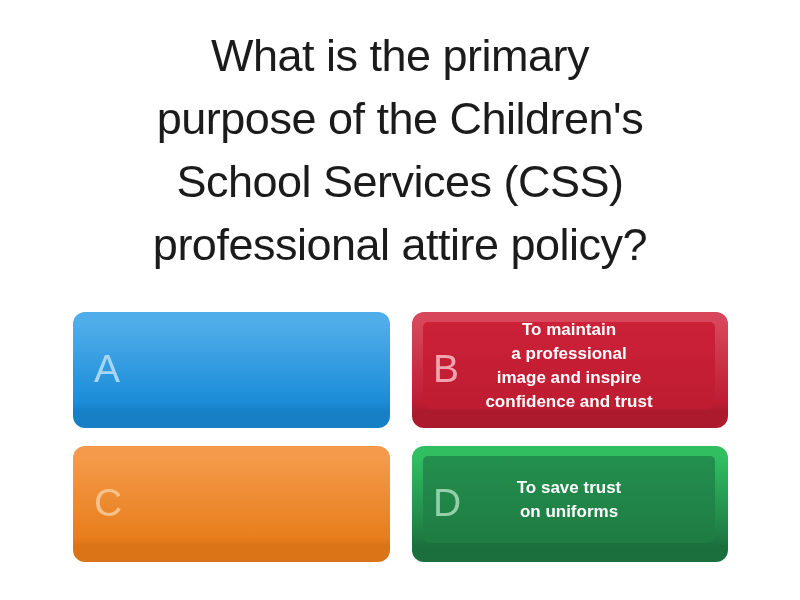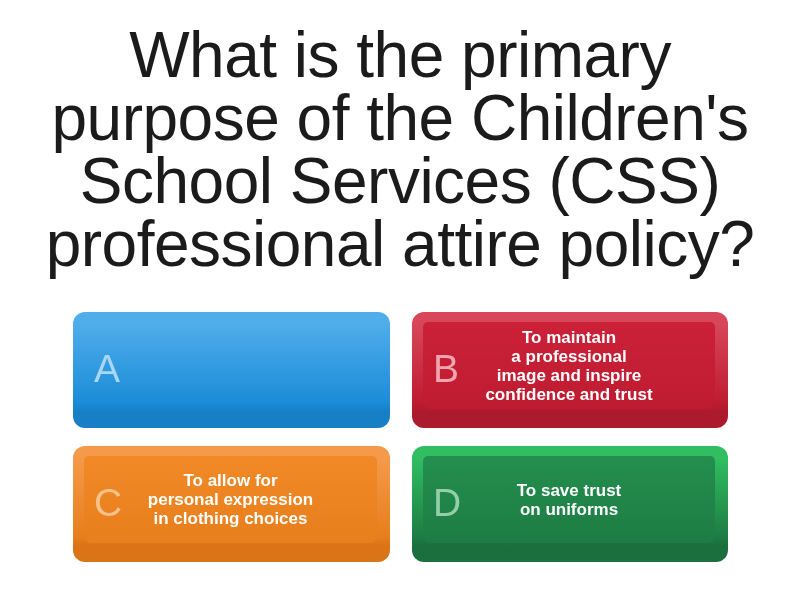--- a/index.html
+++ b/index.html
@@ -13,21 +13,21 @@
     overflow: hidden;
     background: #ffffff;
     font-family: "Liberation Sans", sans-serif;
   }
   .question {
     position: absolute;
     left: 0;
     top: 24px;
     width: 800px;
     text-align: center;
-    font-size: 64px;
+    font-size: 45px;
     line-height: 63px;
     font-weight: 500;
     color: #1b1b1b;
     white-space: pre-line;
     letter-spacing: -0.5px;
   }
   .options {
     position: absolute;
     left: 73px;
     top: 312px;
@@ -65,21 +65,21 @@
     font-size: 39px;
     line-height: 39px;
     font-weight: 400;
     color: var(--letter);
   }
   .key-text {
     text-align: center;
     color: #ffffff;
     font-weight: bold;
     font-size: 17px;
-    line-height: 19px;
+    line-height: 24px;
     white-space: pre-line;
     padding: 0 42px;
   }
 </style>
 </head>
 <body>
 
 <div class="question">What is the primary
 purpose of the Children's
 School Services (CSS)
@@ -95,25 +95,20 @@
     <div class="key-face">
       <div class="key-text">To maintain
 a professional
 image and inspire
 confidence and trust</div>
     </div>
     <div class="key-letter">B</div>
   </div>
 
   <div class="key" style="--edge: #F49A4A; --face-top: #F08A26; --face-bottom: #E87E1C; --front: #DB7317; --letter: #F7C18C;">
-    <div class="key-face">
-      <div class="key-text">To allow for
-personal expression
-in clothing choices</div>
-    </div>
     <div class="key-letter">C</div>
   </div>
 
   <div class="key" style="--edge: #30BE61; --face-top: #238F4E; --face-bottom: #1E7C43; --front: #1B6F3C; --letter: #95CFA8;">
     <div class="key-face">
       <div class="key-text">To save trust
 on uniforms</div>
     </div>
     <div class="key-letter">D</div>
   </div>

